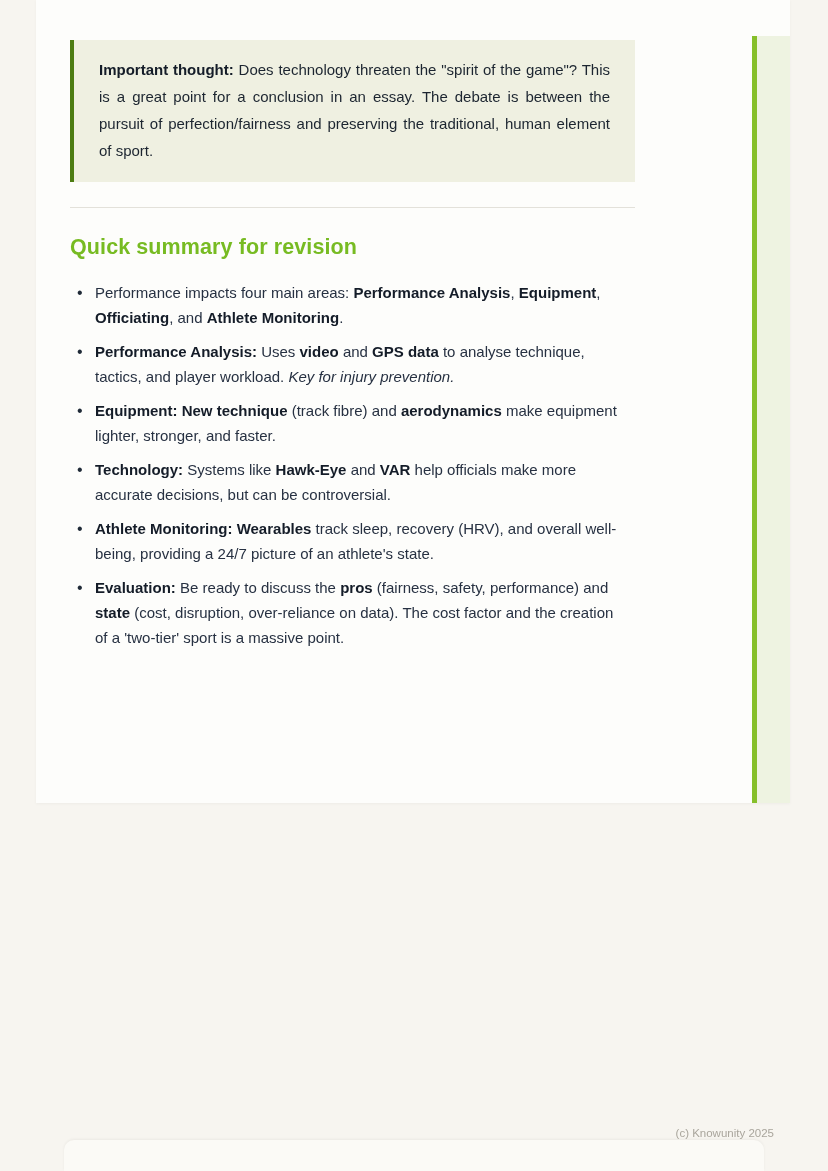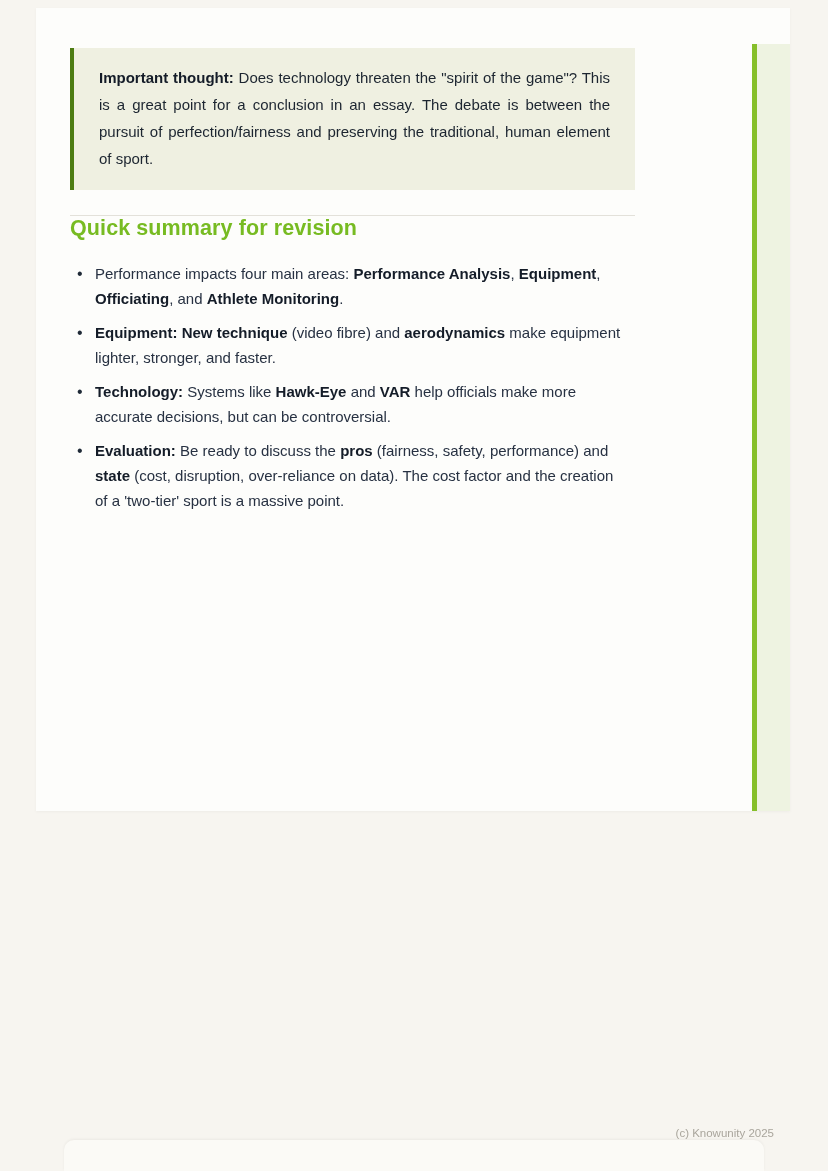--- a/index.html
+++ b/index.html
@@ -6,21 +6,21 @@
   html, body { width: 828px; height: 1171px; }
   body {
     position: relative;
     overflow: hidden;
     background: #f7f5f0;
     font-family: "Liberation Sans", sans-serif;
     color: #1f2a37;
   }
   .page-card {
     position: absolute;
-    left: 36px; top: 8px;
+    left: 36px; top: 0;
     width: 754px; height: 803px;
     background: #fdfdfb;
     box-shadow: 0 1px 3px rgba(0,0,0,0.04);
   }
   .side-strip {
     position: absolute;
     right: 0; top: 36px; bottom: 0;
     width: 38px;
     background: var(--strip-bg, #eef3e1);
     border-left: 5px solid var(--strip-line, #86bf2a);
@@ -39,20 +39,21 @@
     line-height: 27px;
     text-align: justify;
     color: #1c2530;
   }
   .divider {
     border: none;
     border-top: 1px solid #e3e1da;
     margin-top: 25px;
   }
   .section-heading {
+    margin-top: 27px;
     font-size: 21.5px;
     font-weight: bold;
     color: var(--accent-green, #77bb22);
     letter-spacing: 0.1px;
   }
   ul.summary-list {
     list-style: none;
     margin-top: 20px;
     padding-right: 12px;
   }
@@ -99,22 +100,24 @@
 <div class="page-card">
   <div class="side-strip"></div>
   <div class="content">
     <div class="callout">
       <p><span class="b">Important thought: </span><span>Does technology threaten the "spirit of the game"? This is a great point for a conclusion in an essay. The debate is between the pursuit of perfection/fairness and preserving the traditional, human element of sport.</span></p>
     </div>
     <hr class="divider">
     <h2 class="section-heading">Quick summary for revision</h2>
     <ul class="summary-list">
         <li><span>Performance impacts four main areas: </span><span class="b">Performance Analysis</span><span>, </span><span class="b">Equipment</span><span>, </span><span class="b">Officiating</span><span>, and </span><span class="b">Athlete Monitoring</span><span>.</span></li>
-        <li><span class="b">Equipment: New technique</span><span> (video fibre) and </span><span class="b">aerodynamics</span><span> make equipment lighter, stronger, and faster.</span></li>
+        <li><span class="b">Performance Analysis:</span><span> Uses </span><span class="b">video</span><span> and </span><span class="b">GPS data</span><span> to analyse technique, tactics, and player workload. </span><span class="i">Key for injury prevention.</span></li>
+        <li><span class="b">Equipment: New technique</span><span> (track fibre) and </span><span class="b">aerodynamics</span><span> make equipment lighter, stronger, and faster.</span></li>
         <li><span class="b">Technology:</span><span> Systems like </span><span class="b">Hawk-Eye</span><span> and </span><span class="b">VAR</span><span> help officials make more accurate decisions, but can be controversial.</span></li>
+        <li><span class="b">Athlete Monitoring: Wearables</span><span> track sleep, recovery (HRV), and overall well-being, providing a 24/7 picture of an athlete's state.</span></li>
         <li><span class="b">Evaluation:</span><span> Be ready to discuss the </span><span class="b">pros</span><span> (fairness, safety, performance) and </span><span class="b">state</span><span> (cost, disruption, over-reliance on data). The cost factor and the creation of a 'two-tier' sport is a massive point.</span></li>
       </ul>
   </div>
 </div>
 
 <div class="footer-credit">(c) Knowunity 2025</div>
 
 <div class="next-page-card"></div>
 
 </body></html>

